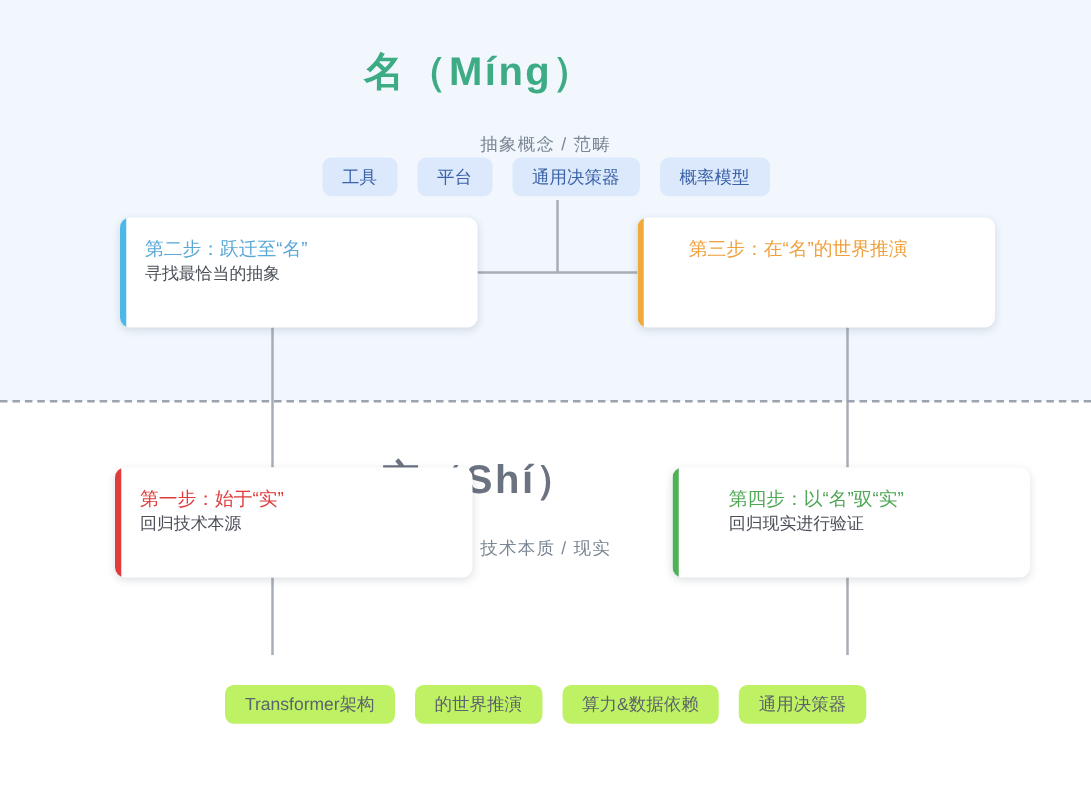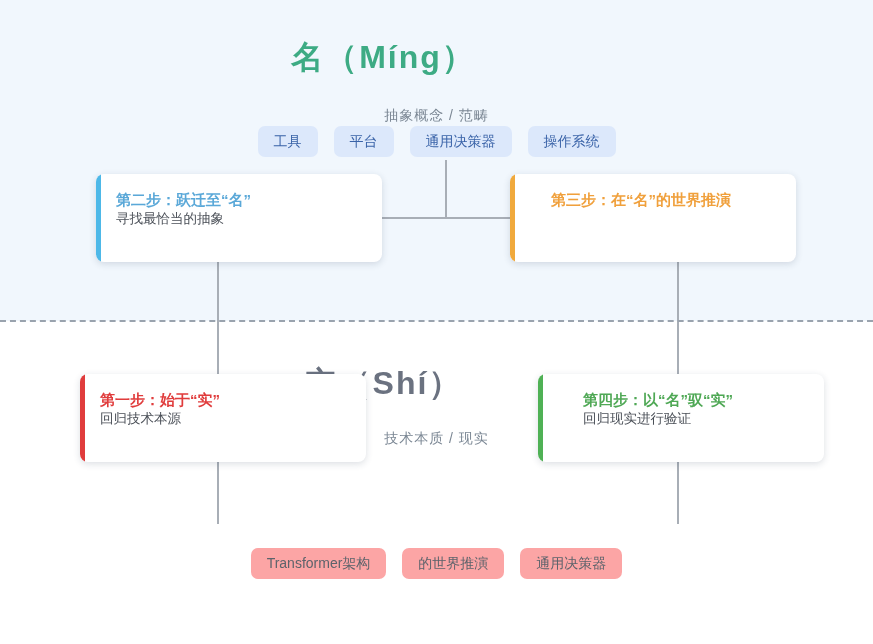--- a/index.html
+++ b/index.html
@@ -86,21 +86,21 @@
     border-radius: 7px;
     font-size: 14px;
     white-space: nowrap;
     line-height: 1.2;
   }
   .tag.blue {
     background: #dce8fb;
     color: #3a63a8;
   }
   .tag.gray {
-    background: #fca5a5;
+    background: #bef264;
     color: #5d636b;
   }
 
   
   .line {
     position: absolute;
     background: #a8aeb6;
   }
   .vline { width: 2px; }
   .hline { height: 2px; }
@@ -119,60 +119,61 @@
   }
   .card .accent {
     position: absolute;
     left: 0; top: 0;
     width: 5px;
     height: 88px;
     border-radius: 8px 0 0 8px;
   }
   .card .c-title {
     font-size: 15px;
-    font-weight: bold;
+    font-weight: normal;
     line-height: 1.3;
     white-space: nowrap;
   }
   .card .c-desc {
     font-size: 13.5px;
     color: #4a4f57;
     line-height: 1.3;
     white-space: nowrap;
   }
 
   #card-step2 { left: 96px;  top: 174px; }
   #card-step3 { left: 510px; top: 174px; padding-left: 41px; }
-  #card-step1 { left: 80px;  top: 374px; }
+  #card-step1 { left: 92px;  top: 374px; }
   #card-step4 { left: 538px; top: 374px; padding-left: 45px; }
 </style>
 </head>
 <body>
 
 <div class="canvas">
 
   <div class="zone-ming"></div>
   <div class="zone-shi"></div>
 
   <div class="zone-title ming">名（Míng）</div>
   <div class="zone-sub ming">抽象概念 / 范畴</div>
 
   <div class="zone-title shi">实（Shí）</div>
   <div class="zone-sub shi">技术本质 / 现实</div>
 
   <div class="tag-row top">
     <div class="tag blue">工具</div>
     <div class="tag blue">平台</div>
     <div class="tag blue">通用决策器</div>
-    <div class="tag blue">操作系统</div>
+    <div class="tag blue">概率模型</div>
   </div>
 
   <div class="tag-row bottom">
     <div class="tag gray">Transformer架构</div>
     <div class="tag gray">的世界推演</div>
+    <div class="tag gray">算力&amp;数据依赖</div>
     <div class="tag gray">通用决策器</div>
   </div>
 
   <div class="line vline" style="left:445px; top:160px; height:58px;"></div>
   <div class="line hline" style="left:382px; top:217px; width:128px;"></div>
   <div class="line vline" style="left:217px; top:262px; height:112px;"></div>
   <div class="line vline" style="left:677px; top:262px; height:112px;"></div>
   <div class="line vline" style="left:217px; top:462px; height:62px;"></div>
   <div class="line vline" style="left:677px; top:462px; height:62px;"></div>
 

